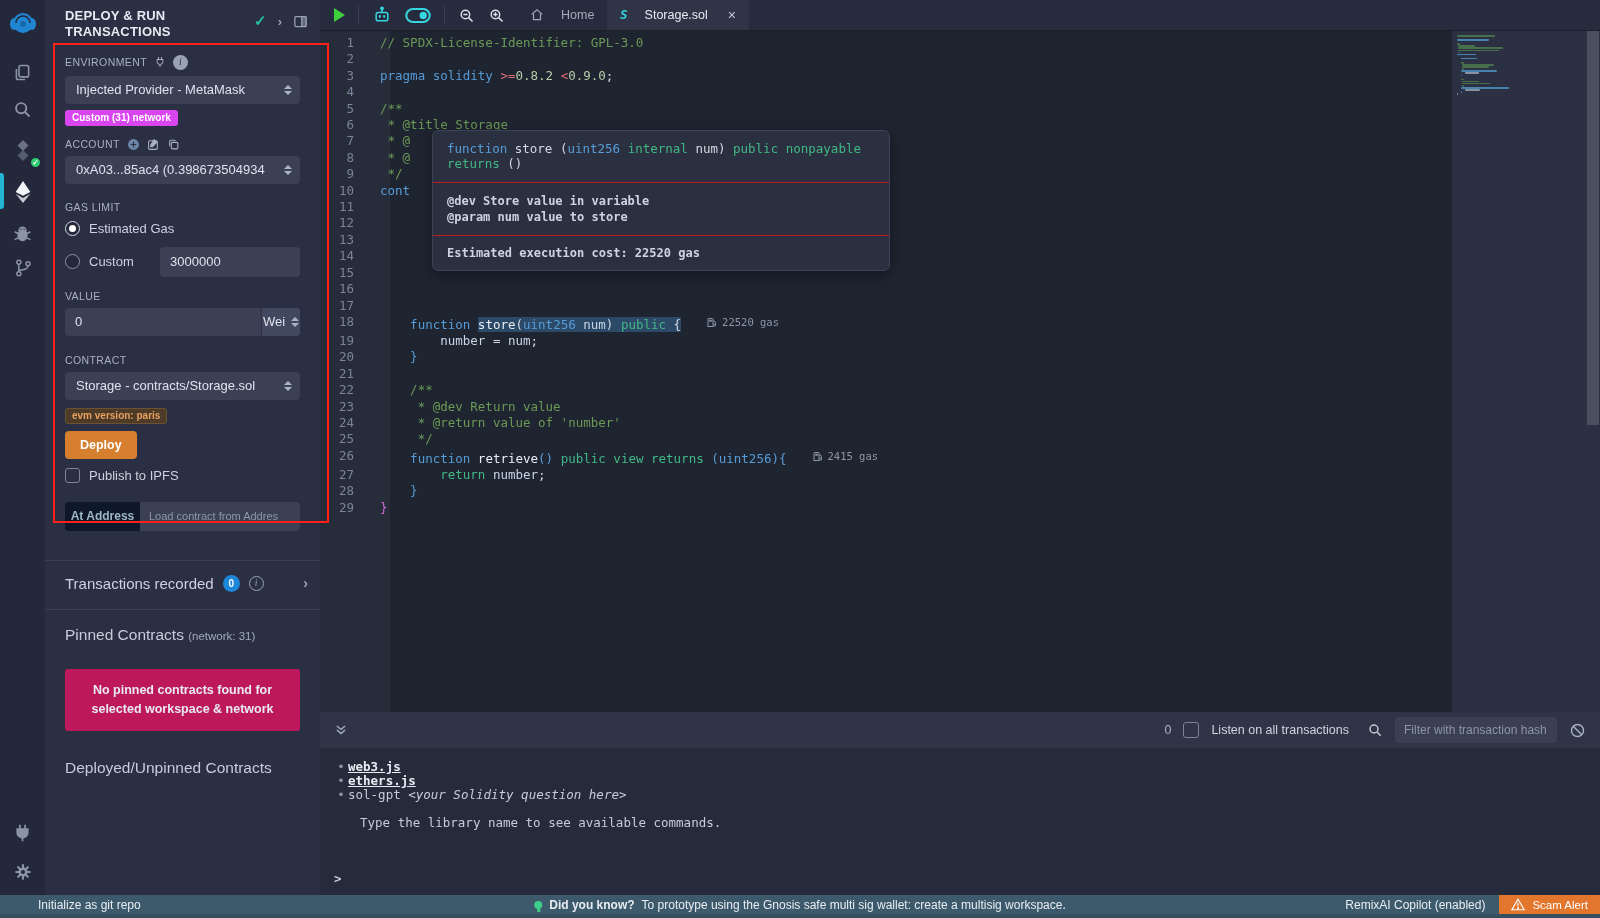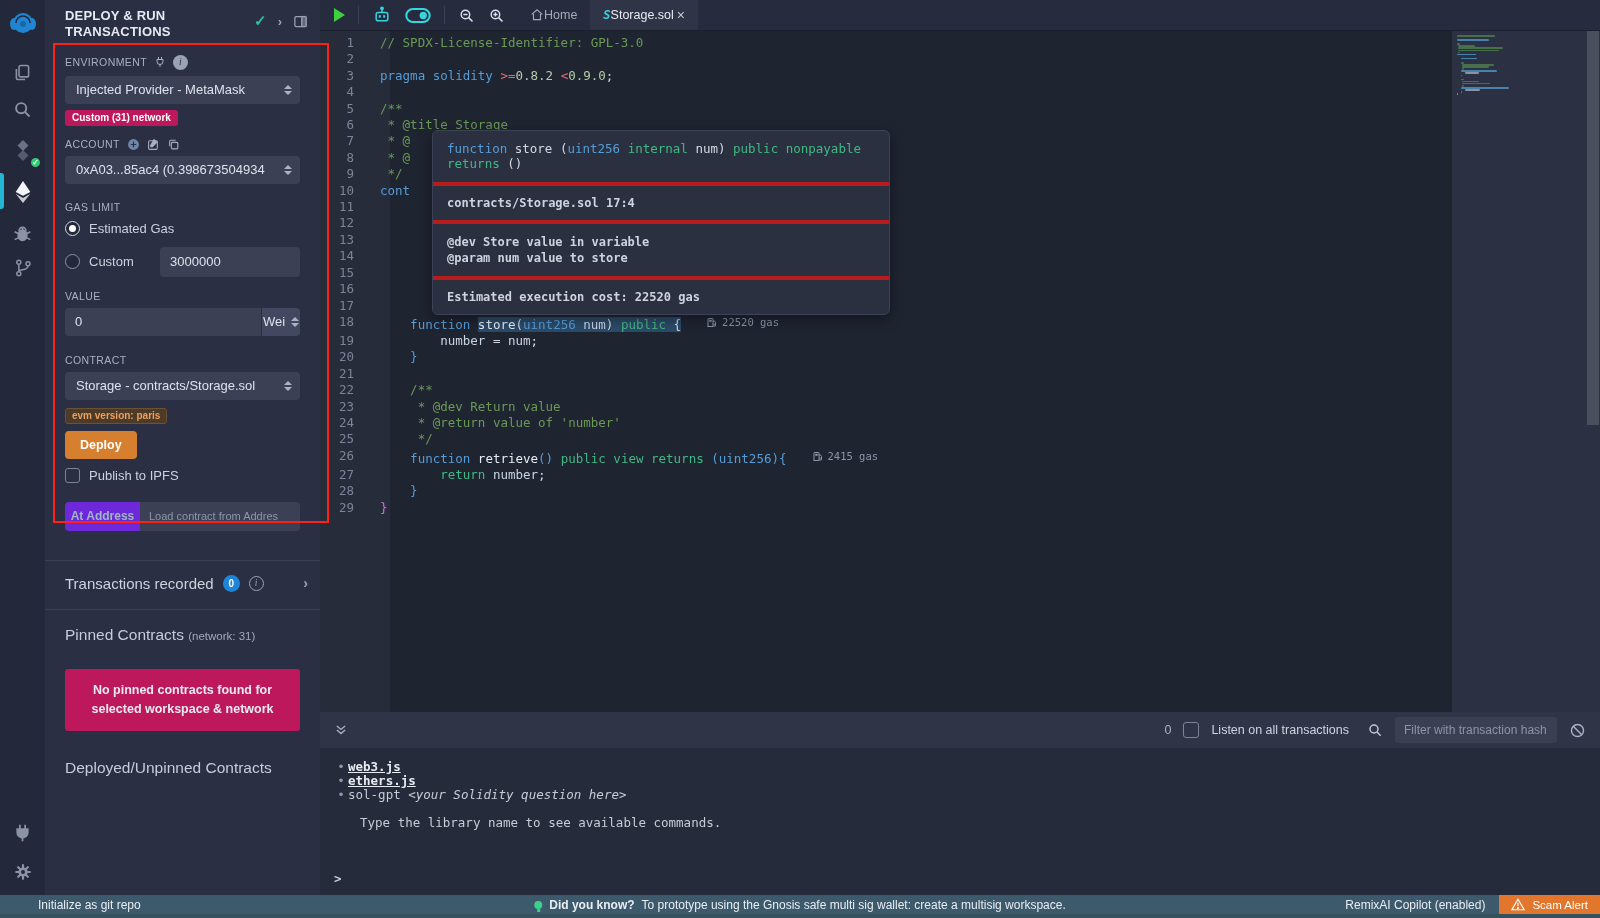--- a/index.html
+++ b/index.html
@@ -22,37 +22,37 @@
   .check-teal { color:#27c3a2; font-size:15px; font-weight:bold; }
   .chev { color:#9aa3b5; font-size:13px; font-weight:bold; }
   .form { padding:10px 20px 0 20px; }
   .lbl { font-size:10.5px; color:#a8b1c2; letter-spacing:.4px; display:flex; align-items:center; gap:7px; }
   .sel { margin-top:6px; height:28px; background:#3b4055; border-radius:4px; display:flex; align-items:center; padding:0 8px 0 11px; font-size:13px; color:#dde2ec; white-space:nowrap; overflow:hidden; }
   .sel .stx { overflow:hidden; text-overflow:clip; flex:1; }
   .stepper { display:flex; flex-direction:column; align-items:center; gap:2px; margin-left:6px; flex:none; }
   .stepper i { width:0; height:0; border-left:4px solid transparent; border-right:4px solid transparent; }
   .stepper .up { border-bottom:4px solid #aab3c5; }
   .stepper .dn { border-top:4px solid #aab3c5; }
-  .netbadge { margin-top:6px; display:inline-block; background:#be185d; color:#fff; font-size:10px; font-weight:bold; padding:2px 7px 3px; border-radius:3px; }
+  .netbadge { margin-top:6px; display:inline-block; background:#d946ef; color:#fff; font-size:10px; font-weight:bold; padding:2px 7px 3px; border-radius:3px; }
   .row { display:flex; align-items:center; }
   .radio { width:15px; height:15px; border-radius:50%; border:1px solid #8a93a6; margin-right:9px; flex:none; position:relative; background:#23283b;}
   .radio.sel-on { border-color:#d7dce6; }
   .radio.sel-on:after { content:""; position:absolute; left:3px; top:3px; width:7px; height:7px; border-radius:50%; background:#fff; }
   .rlabel { font-size:13px; color:#ccd2de; }
   .inp { background:#3b4055; border:none; border-radius:4px; color:#dde2ec; font-size:13px; padding:0 10px; font-family:"Liberation Sans",sans-serif; }
   .inp::placeholder { color:#8d95a8; }
   .valrow { margin-top:6px; display:flex; height:28px; }
   .valrow .inp { flex:1; border-radius:4px 0 0 4px; }
   .unit { width:62px; background:#434861; border-radius:0 4px 4px 0; display:flex; align-items:center; justify-content:center; gap:4px; font-size:13px; color:#dde2ec; border-left:1px solid #2a2f43; }
   .evmbadge { margin-top:8px; display:inline-block; background:#4d3b28; border:1px solid #6b5234; color:#e8a160; font-size:10px; font-weight:bold; padding:1px 6px 2px; border-radius:3px; }
   .deploy { margin-top:7px; display:inline-block; background:#d57f2f; color:#fff; font-size:12.5px; font-weight:bold; border:none; border-radius:4px; padding:7px 15px; cursor:pointer; }
   .pubrow { margin-top:9px; display:flex; align-items:center; gap:9px; font-size:13px; color:#ccd2de; }
   .cbox { width:15px; height:15px; border:1px solid #7b8498; border-radius:3px; background:transparent; flex:none; }
   .atrow { margin-top:19px; display:flex; height:29px; }
-  .atbtn { width:90px; background:#6d28d9; color:#9db8c4; font-size:12px; font-weight:bold; border:none; border-radius:4px 0 0 4px; cursor:pointer; }
+  .atbtn { width:90px; background:#0f172a; color:#9db8c4; font-size:12px; font-weight:bold; border:none; border-radius:4px 0 0 4px; cursor:pointer; }
   .atinp { flex:1; background:#3b4055; border-radius:0 4px 4px 0; border:none; color:#dde2ec; font-size:11px; padding:0 9px; font-family:"Liberation Sans",sans-serif; }
   .atinp::placeholder { color:#8d95a8; }
   .pdivider { border-top:1px solid #3a3f55; margin-top:29px; }
   .txrow { padding:14px 12px 13px 20px; display:flex; align-items:center; gap:9px; }
   .txlabel { font-size:15px; color:#ccd2de; }
   .countbadge { width:17px; height:17px; border-radius:50%; background:#1d86d8; color:#fff; font-size:10px; font-weight:bold; display:flex; align-items:center; justify-content:center; }
   .infocirc { width:15px; height:15px; border-radius:50%; border:1px solid #9aa3b5; color:#9aa3b5; font-size:9.5px; display:flex; align-items:center; justify-content:center; font-family:"Liberation Serif",serif; font-style:italic; }
   .txchev { margin-left:auto; color:#9aa3b5; font-size:14px; font-weight:bold; }
   .sectitle { padding:16px 20px 0; font-size:15.5px; color:#c6ccd9; }
   .sectitle small { font-size:11.5px; color:#a2aaba; }
@@ -60,39 +60,39 @@
 
   
   .redbox { position:absolute; left:53px; top:43px; width:276px; height:480px; border:2px solid #ff2116; z-index:30; pointer-events:none; }
 
   
   .main { position:absolute; left:320px; top:0; width:1280px; height:895px; }
   .tabbar { position:absolute; left:0; top:0; width:1280px; height:31px; background:#262b3d; display:flex; align-items:stretch; border-bottom:1px solid #1b1f2b; }
   .tbicons { display:flex; align-items:center; gap:13px; padding:0 12px 0 14px; }
   .tsep { width:1px; height:18px; background:#3a3f52; }
   .play { width:0; height:0; border-top:7px solid transparent; border-bottom:7px solid transparent; border-left:11px solid #3ecf3e; cursor:pointer; }
-  .tab { display:flex; align-items:center; gap:0; padding:0 13px; font-size:12.5px; color:#a3aab8; cursor:pointer; }
+  .tab { display:flex; align-items:center; gap:17px; padding:0 13px; font-size:12.5px; color:#a3aab8; cursor:pointer; }
   .tab.active { background:#2f3447; color:#e8ebf2; }
   .tab .x { color:#c3c9d6; font-size:14px; margin-left:3px; }
   .solglyph { color:#35d6e0; font-family:"DejaVu Sans Mono",monospace; font-size:12px; font-style:italic; font-weight:bold; }
 
   .editor { position:absolute; left:0; top:31px; width:1280px; height:681px; background:#1f2431; overflow:hidden; }
   .gutterband { position:absolute; left:0; top:0; width:70px; height:100%; background:#272c3b; }
   .codewrap { position:absolute; left:0; top:4px; width:1130px; font-family:"DejaVu Sans Mono",monospace; font-size:12.5px; line-height:16.4px; }
   .cl { display:flex; white-space:pre; }
   .ln { width:52px; padding-right:18px; text-align:right; color:#7b8498; flex:none; }
   .ct { padding-left:8px; }
   .cmt { color:#6a9955; } .kw { color:#569cd6; } .mod { color:#41b883; }
   .op { color:#e06c75; } .num { color:#b5cea8; } .fn { color:#e8ecf3; }
   .var { color:#c7d4e4; } .txt { color:#d4d8e2; } .brkB { color:#569cd6; } .brkM { color:#d670d6; }
   .hl { background:#2c4a68; }
   .gasw { display:inline-flex; align-items:center; gap:5px; margin-left:26px; color:#8d96a8; font-size:10.5px; vertical-align:1px; }
 
   .tooltip { position:absolute; left:112px; top:99px; width:458px; background:#2b3040; border:1px solid #3c4257; border-radius:6px; z-index:10; font-family:"DejaVu Sans Mono",monospace; font-size:12px; font-weight:bold; color:#ced3e0; box-shadow:0 4px 14px rgba(0,0,0,.4); }
-  .ttsec { padding:10px 14px; border-bottom:4px solid #b91c1c; }
+  .ttsec { padding:10px 14px; border-bottom:1px solid #b91c1c; }
   .ttsec:last-child { border-bottom:none; }
   .ttsig { font-weight:normal; font-size:12.5px; padding:10px 14px 11px; }
   .ttdoc div { line-height:1.35; }
 
   .minimap { position:absolute; left:1132px; top:0; width:134px; height:100%; background:#2b3042; }
   .mmline { position:absolute; border-radius:1px; height:1.6px; opacity:.85; }
   .scrollbar { position:absolute; left:1266px; top:0; width:14px; height:100%; background:#2b3042; }
   .sthumb { position:absolute; left:1px; top:0; width:12px; height:394px; background:#4a4f5d; }
 
   
@@ -394,21 +394,20 @@
                   <path d="M12 8h3l2 3v6a1.5 1.5 0 0 1-3 0v-4"></path>
                   <path d="M1 19h12"></path>
                 </svg><span>2415 gas</span></span></span></div>
           <div class="cl"><span class="ln">27</span><span class="ct"><span class="txt">        </span><span class="mod">return</span><span class="txt"> </span><span class="var">number</span><span class="txt">;</span></span></div>
           <div class="cl"><span class="ln">28</span><span class="ct"><span class="brkB">    }</span></span></div>
           <div class="cl"><span class="ln">29</span><span class="ct"><span class="brkM">}</span></span></div>
         </div>
 
       <div class="tooltip">
         <div class="ttsec ttsig" id="tt-sig"><span class="kw">function </span><span class="txt">store </span><span class="txt">(</span><span class="kw">uint256</span><span class="mod"> internal </span><span class="txt">num</span><span class="txt">) </span><span class="mod">public</span><span class="mod"> nonpayable </span><span class="mod">returns </span><span class="txt">()</span></div>
-        <div class="ttsec">contracts/Storage.sol 17:4</div>
         <div class="ttsec ttdoc">
           <div>@dev Store value in variable</div>
           <div>@param num value to store</div>
         </div>
         <div class="ttsec">Estimated execution cost: 22520 gas</div>
       </div>
 
       <div class="minimap" id="minimap">
           <div class="mmline" style="top: 4px; left: 5px; width: 37.8px; background: rgb(78, 122, 78);"></div>
           <div class="mmline" style="top: 8.16px; left: 5px; width: 31.5px; background: rgb(79, 143, 192);"></div>

